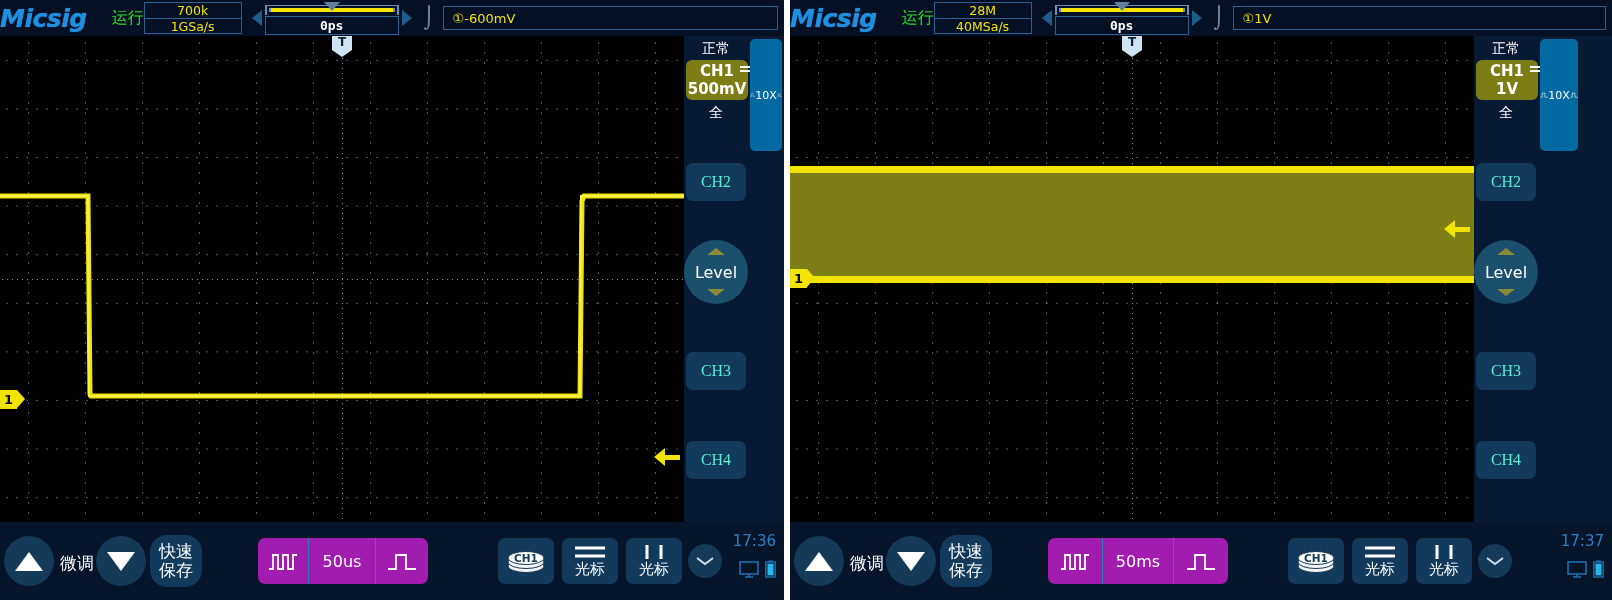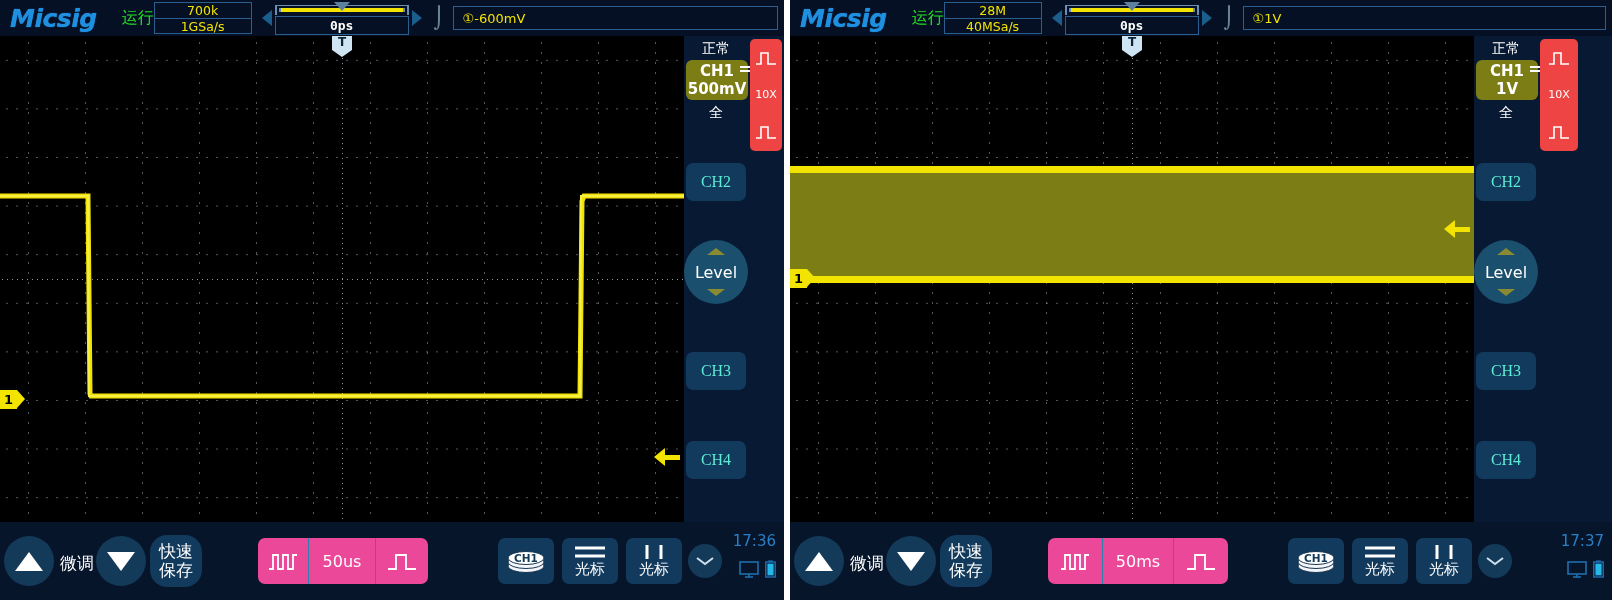--- a/index.html
+++ b/index.html
@@ -23,21 +23,20 @@
   .topbar {
     position: absolute; left: 0; top: 0; height: 36px; width: 100%;
     background: #061024;
     display: flex; align-items: center;
   }
   .brand {
     font-family: "DejaVu Sans", sans-serif;
     font-style: italic; font-weight: bold;
     font-size: 25px; color: #1f8fe0;
     letter-spacing: -0.5px;
-    padding-left: 10px;
     text-shadow: 0 0 1px #1f8fe0;
   }
   .runstate {
     font-size: 16px; color: #23e023; margin-left: 25px;
     font-family: "DejaVu Sans", sans-serif;
   }
   .acqbox {
     margin-left: auto;
     border: 1px solid #2a5f8f;
     width: 98px; height: 32px;
@@ -202,22 +201,22 @@
     background: #ffffff; box-shadow: 0 4px 0 0 #ffffff;
   }
   .ch1chip .l2 { font-size: 15px; font-weight: bold; }
   .quan {
     position: absolute; top: 68px; left: 0; width: 64px;
     text-align: center; color: #ffffff; font-size: 14px;
     font-family: "DejaVu Sans", sans-serif;
   }
   .probecol {
     position: absolute; left: 66px; top: 3px; width: 32px; height: 112px;
-    background: #ef4444; border-radius: 5px;
-    display: flex; flex-direction: column; align-items: center;
+    background: #0369a1; border-radius: 5px;
+    display: flex; align-items: center;
     justify-content: space-around;
   }
   .panel.right .probecol { left: 66px; width: 38px; }
   .probecol .lbl { color: #fff; font-size: 11px; font-family: "DejaVu Sans", sans-serif; }
   .pulseicon { width: 22px; height: 14px; }
 
   .btn {
     position: absolute;
     background: #123a5c; border-radius: 7px;
     color: #5eead4; font-size: 16px;
@@ -269,21 +268,21 @@
   }
   .sqbtn {
     position: absolute; background: #123a5c; border-radius: 17px;
     display: flex; flex-direction: column;
     align-items: center; justify-content: center;
     color: #ffffff; font-family: "DejaVu Sans", sans-serif;
     line-height: 1.12; font-size: 17px;
   }
   .tbgroup {
     position: absolute; height: 46px;
-    background: #ec4899; border-radius: 7px;
+    background: #a21caf; border-radius: 7px;
     display: flex; align-items: center;
   }
   .tbcell {
     height: 46px; display: flex; align-items: center; justify-content: center;
     color: #ffffff; font-size: 16px; font-family: "DejaVu Sans", sans-serif;
   }
   .tbsep { width: 1px; height: 46px; background: #2d7fb0; }
   .chstack {
     position: absolute; background: #123a5c; border-radius: 7px;
     display: flex; align-items: center; justify-content: center;

